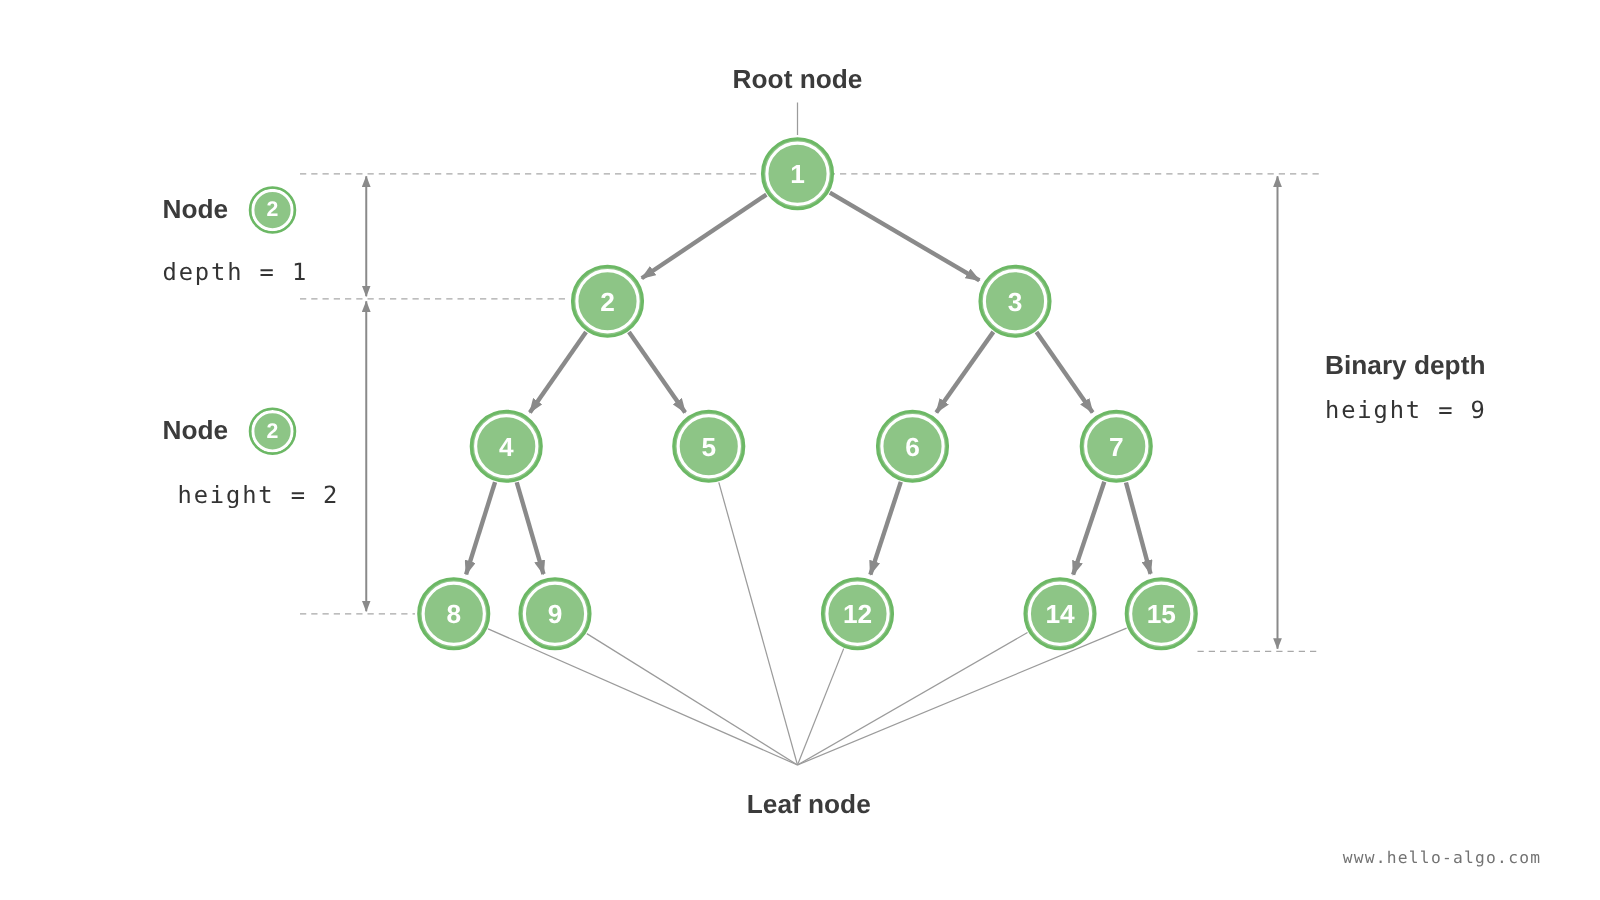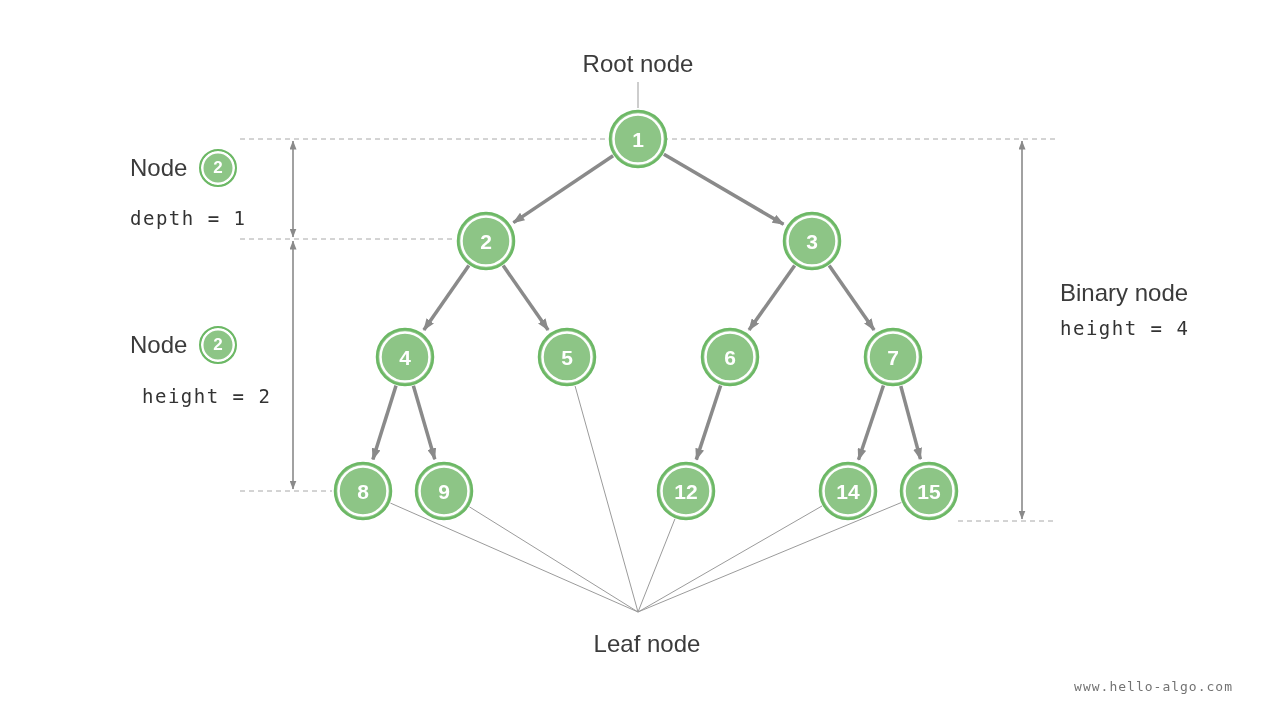--- a/index.html
+++ b/index.html
@@ -3,21 +3,21 @@
 <meta charset="utf-8">
 <style>
   html,body{margin:0;padding:0;background:#ffffff;}
   .stage{
     position:relative;width:1280px;height:720px;background:#ffffff;overflow:hidden;
     font-family:"Liberation Sans",sans-serif;
   }
   .stage svg{position:absolute;left:0;top:0;}
   .overlay{position:absolute;white-space:nowrap;}
   .lbl-bold{
-    font-family:"Liberation Sans",sans-serif;font-weight:400;font-size:24px;
+    font-family:"Liberation Sans",sans-serif;font-weight:700;font-size:21px;
     color:#3b3b3b;line-height:24px;
   }
   .lbl-mono{
     font-family:"DejaVu Sans Mono","Liberation Mono",monospace;font-size:19px;
     color:#333333;letter-spacing:1.5px;line-height:23px;
   }
   .centered{transform:translateX(-50%);}
   .badge{
     position:absolute;width:34px;height:34px;border-radius:50%;
     border:2px solid #6cb865;background:#8dc586;
@@ -147,17 +147,17 @@
   <div class="overlay lbl-bold centered" style="left:647px;top:632px;">Leaf node</div>
 
   <div class="overlay lbl-bold" style="left:130px;top:156px;">Node</div>
   <div class="badge" style="left:199px;top:149px;">2</div>
   <div class="overlay lbl-mono" style="left:130px;top:207px;">depth = 1</div>
 
   <div class="overlay lbl-bold" style="left:130px;top:333px;">Node</div>
   <div class="badge" style="left:199px;top:326px;">2</div>
   <div class="overlay lbl-mono" style="left:130px;top:385px;margin-left:12px;">height = 2</div>
 
-  <div class="overlay lbl-bold" style="left:1060px;top:281px;">Binary node</div>
-  <div class="overlay lbl-mono" style="left:1060px;top:317px;">height = 4</div>
+  <div class="overlay lbl-bold" style="left:1060px;top:281px;">Binary depth</div>
+  <div class="overlay lbl-mono" style="left:1060px;top:317px;">height = 9</div>
 
   <div class="overlay watermark" style="right:47px;top:679px;">www.hello-algo.com</div>
 </div>
 
 </body></html>

